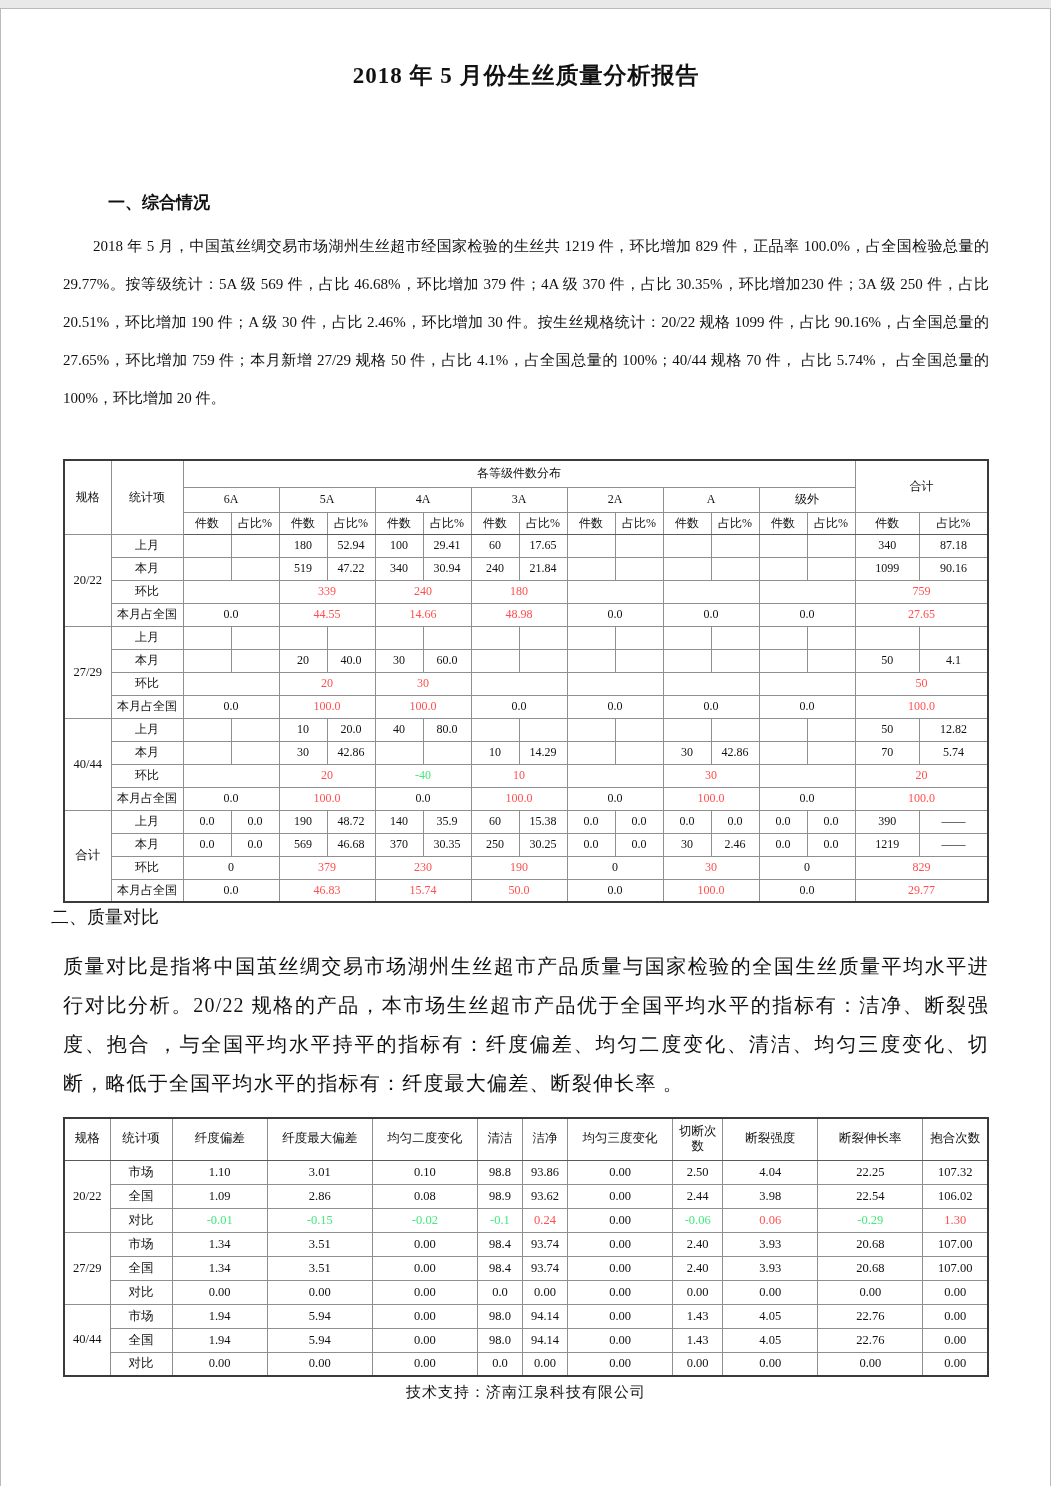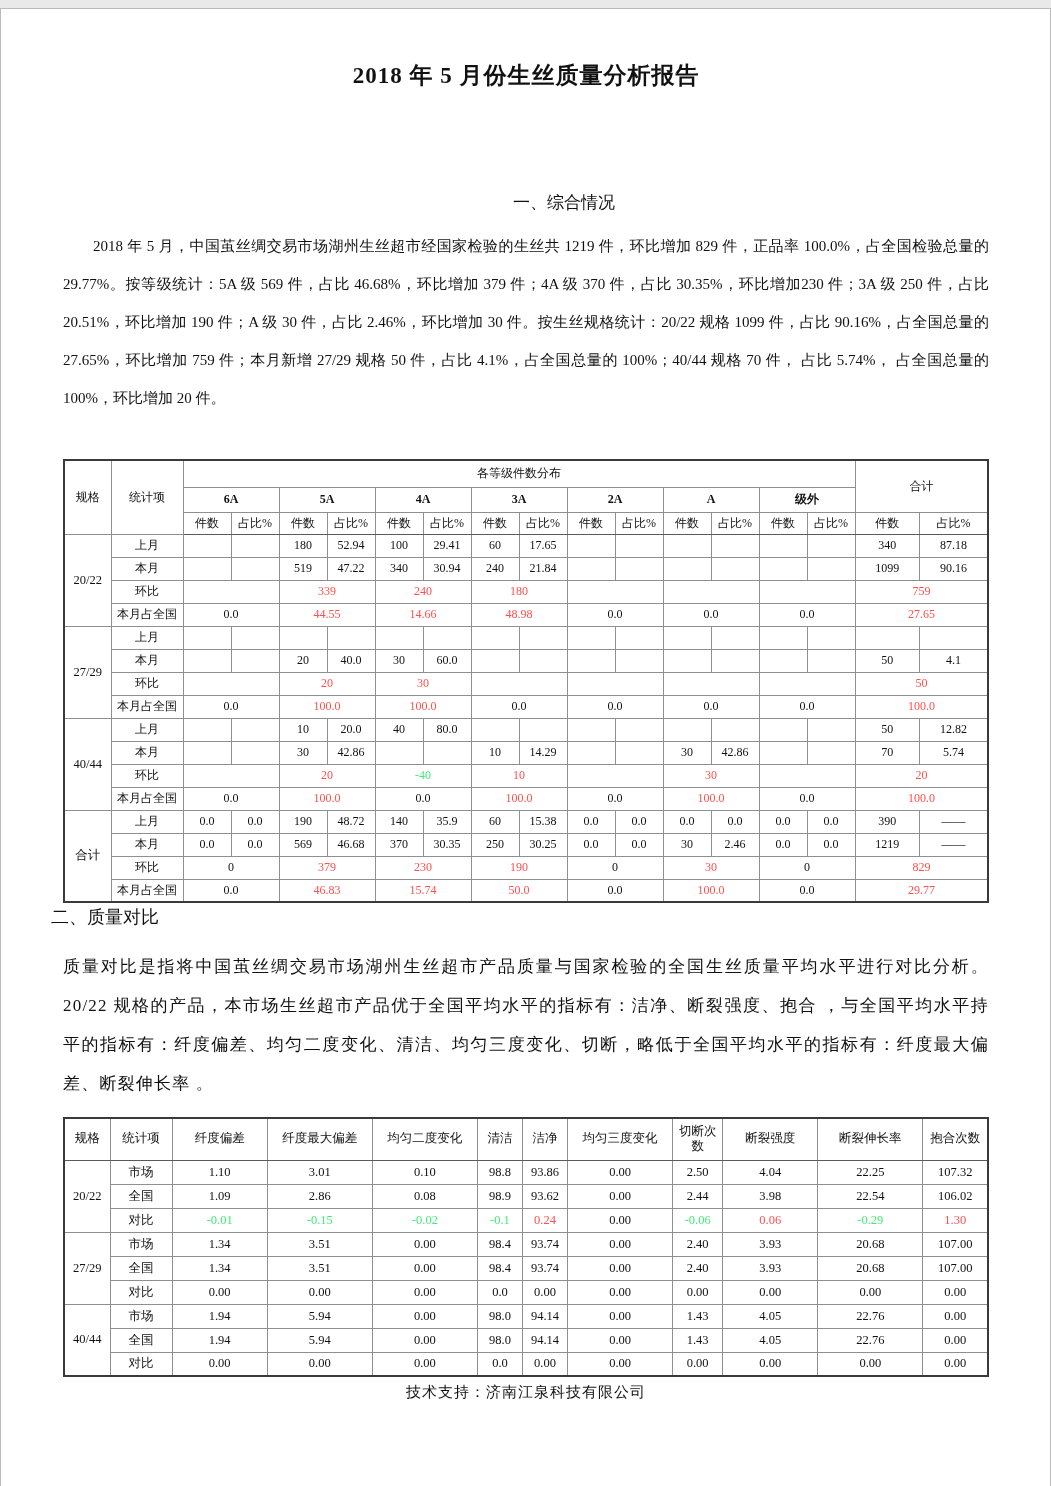--- a/index.html
+++ b/index.html
@@ -22,24 +22,24 @@
     overflow:hidden;
   }
   .abs{position:absolute;left:62px;width:926px;}
   .title{
     top:50px;text-align:center;
     font-size:23px;font-weight:bold;line-height:34px;letter-spacing:1px;
   }
   .para{font-size:15px;line-height:38px;text-align:justify;}
   .indent{text-indent:2em;}
   .p-intro{top:98px;}
-  .h1{top:182px;left:100px;font-size:17px;font-weight:normal;text-align:center;}
+  .h1{top:182px;left:107px;font-size:17px;font-weight:bold;}
   .p-s1{top:218px;}
   .h2{top:896px;left:50px;font-size:18px;font-weight:normal;}
-  .p-s2{top:938px;font-size:17px;line-height:39px;letter-spacing:1.2px;}
+  .p-s2{top:938px;font-size:20px;line-height:39px;letter-spacing:1.2px;}
   .footer{top:1374px;text-align:center;font-size:15px;letter-spacing:1px;font-family:Liberation Mono, monospace;}
 
   table{
     border-collapse:collapse;
     table-layout:fixed;
     font-size:12px;
     color:var(--ink);
     background:#fff;
   }
   td{
@@ -50,21 +50,21 @@
     height:23px;
     overflow:hidden;
     white-space:nowrap;
   }
   thead td{white-space:normal;line-height:1.25;}
   table{border:2px solid var(--heavy);}
   thead tr:last-child td{border-bottom:1.5px solid #5a5a5a;}
   tr.group-start td{border-top:1.5px solid #5a5a5a;}
   #table1{top:450px;}
   #table1 thead tr:nth-child(1) td{height:27px;}
-  #table1 thead tr:nth-child(2) td{height:25px;font-weight:bold;}
+  #table1 thead tr:nth-child(2) td{height:25px;}
   #table1 thead tr:nth-child(3) td{height:22px;}
   #table2{top:1108px;}
   #table2 thead td{height:42px;}
   #table2 td{height:24px;font-size:12.5px;}
   td.red{color:var(--red);}
   td.green{color:var(--green);}
   td.spec{font-size:12.5px;}
 </style>
 </head>
 <body>

